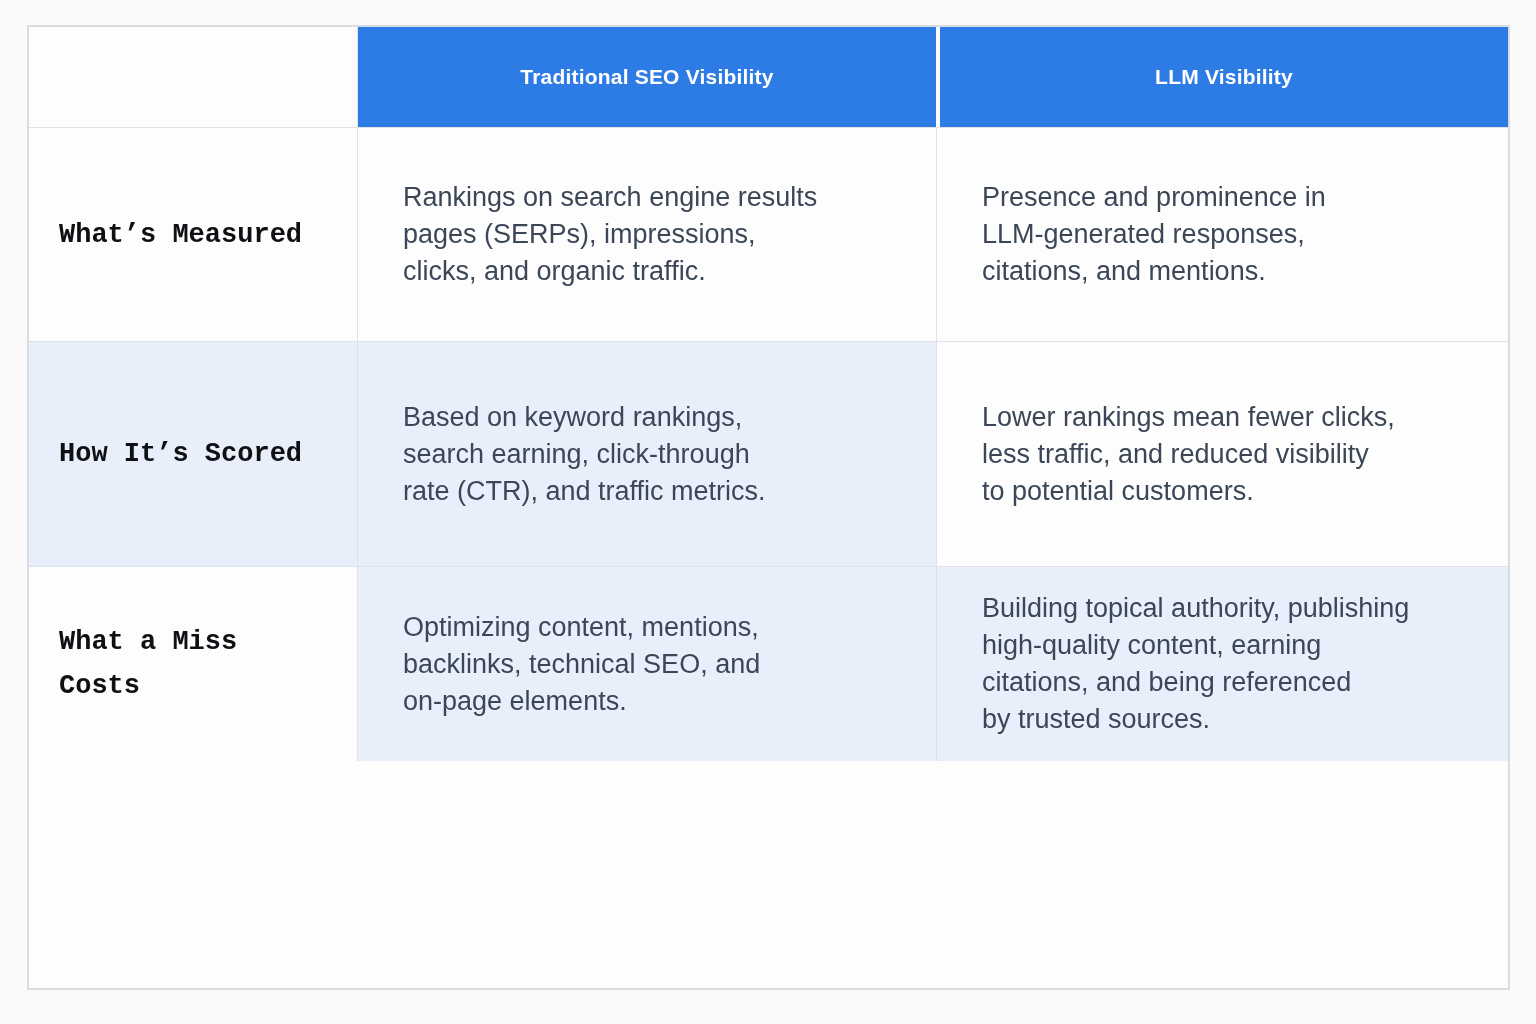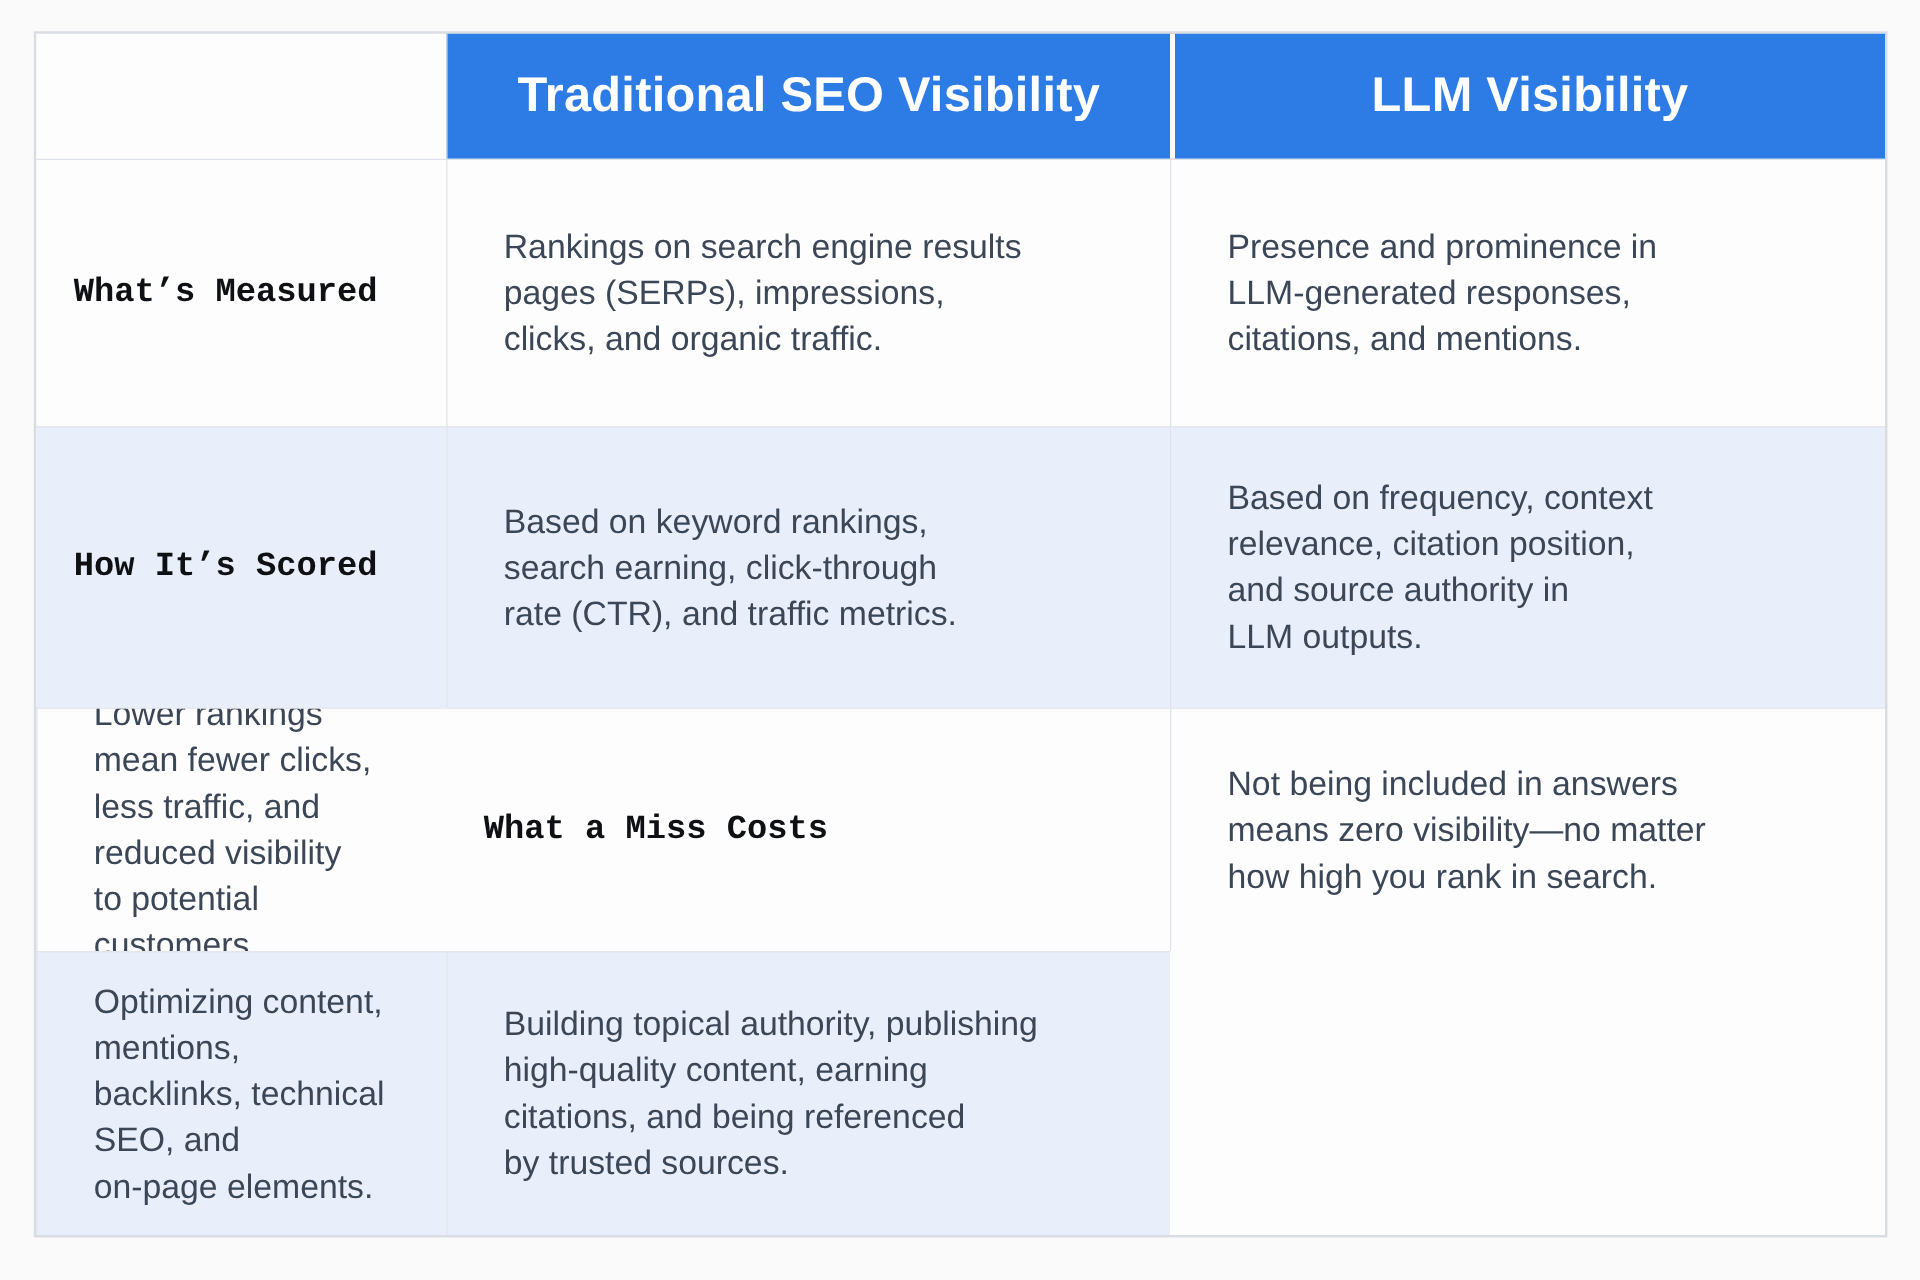--- a/index.html
+++ b/index.html
@@ -41,21 +41,21 @@
     white-space:pre-line;
     overflow:hidden;
   }
   .col2,.col3{border-left:1px solid var(--border);}
   .bt{border-top:1px solid var(--border);}
   .alt{background:var(--row-alt-bg);}
   .head{
     background:var(--header-bg);
     color:var(--header-text);
     font-weight:700;
-    font-size:39px;
+    font-size:21px;
     letter-spacing:.2px;
     flex-direction:row;
     align-items:center;
     justify-content:center;
   }
   .head.col3{border-left:4px solid var(--header-divider);}
   .label-cell{
     font-weight:700;
     font-size:27px;
     line-height:44px;
@@ -84,32 +84,25 @@
 pages (SERPs), impressions,
 clicks, and organic traffic.</div>
   <div class="cell body-cell bt col3">Presence and prominence in
 LLM-generated responses,
 citations, and mentions.</div>
 
   <div class="cell label-cell bt alt">How It’s Scored</div>
   <div class="cell body-cell bt col2 alt">Based on keyword rankings,
 search earning, click-through
 rate (CTR), and traffic metrics.</div>
-  <div class="cell body-cell bt col3 alt">Based on frequency, context
-relevance, citation position,
-and source authority in
-LLM outputs.</div>
 
   <div class="cell body-cell bt col2">Lower rankings mean fewer clicks,
 less traffic, and reduced visibility
 to potential customers.</div>
   <div class="cell label-cell bt">What a Miss Costs</div>
-  <div class="cell body-cell bt col3">Not being included in answers
-means zero visibility—no matter
-how high you rank in search.</div>
 
   <div class="cell body-cell bt col2 alt">Optimizing content, mentions,
 backlinks, technical SEO, and
 on-page elements.</div>
   <div class="cell body-cell bt col3 alt">Building topical authority, publishing
 high-quality content, earning
 citations, and being referenced
 by trusted sources.</div>
 
 </div>

